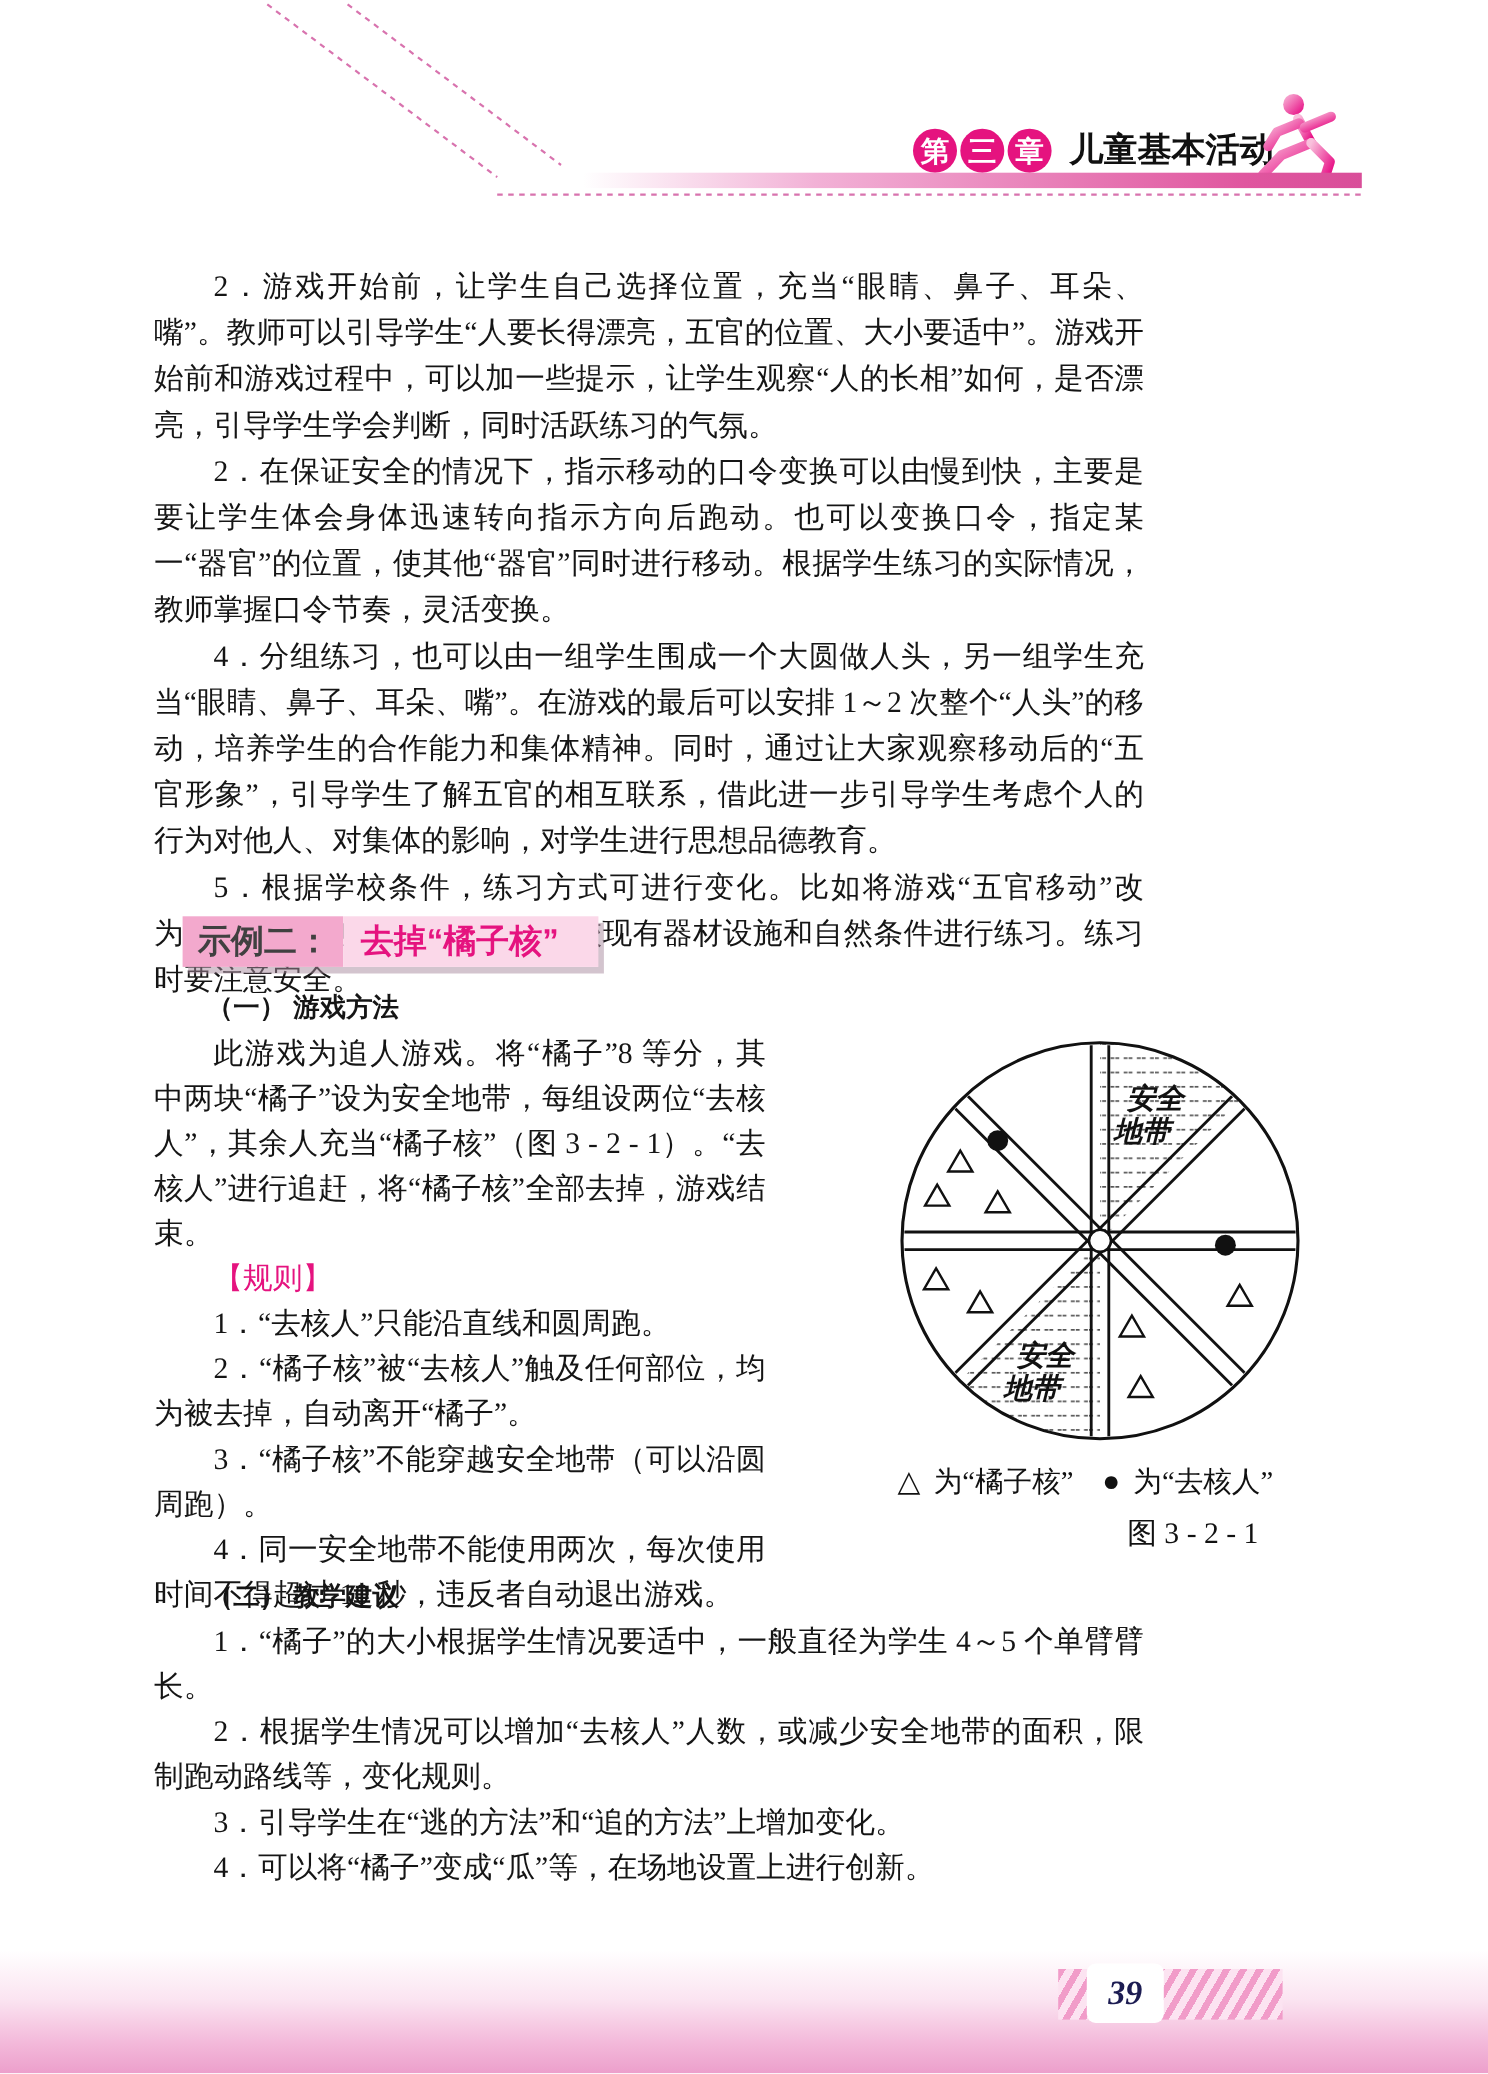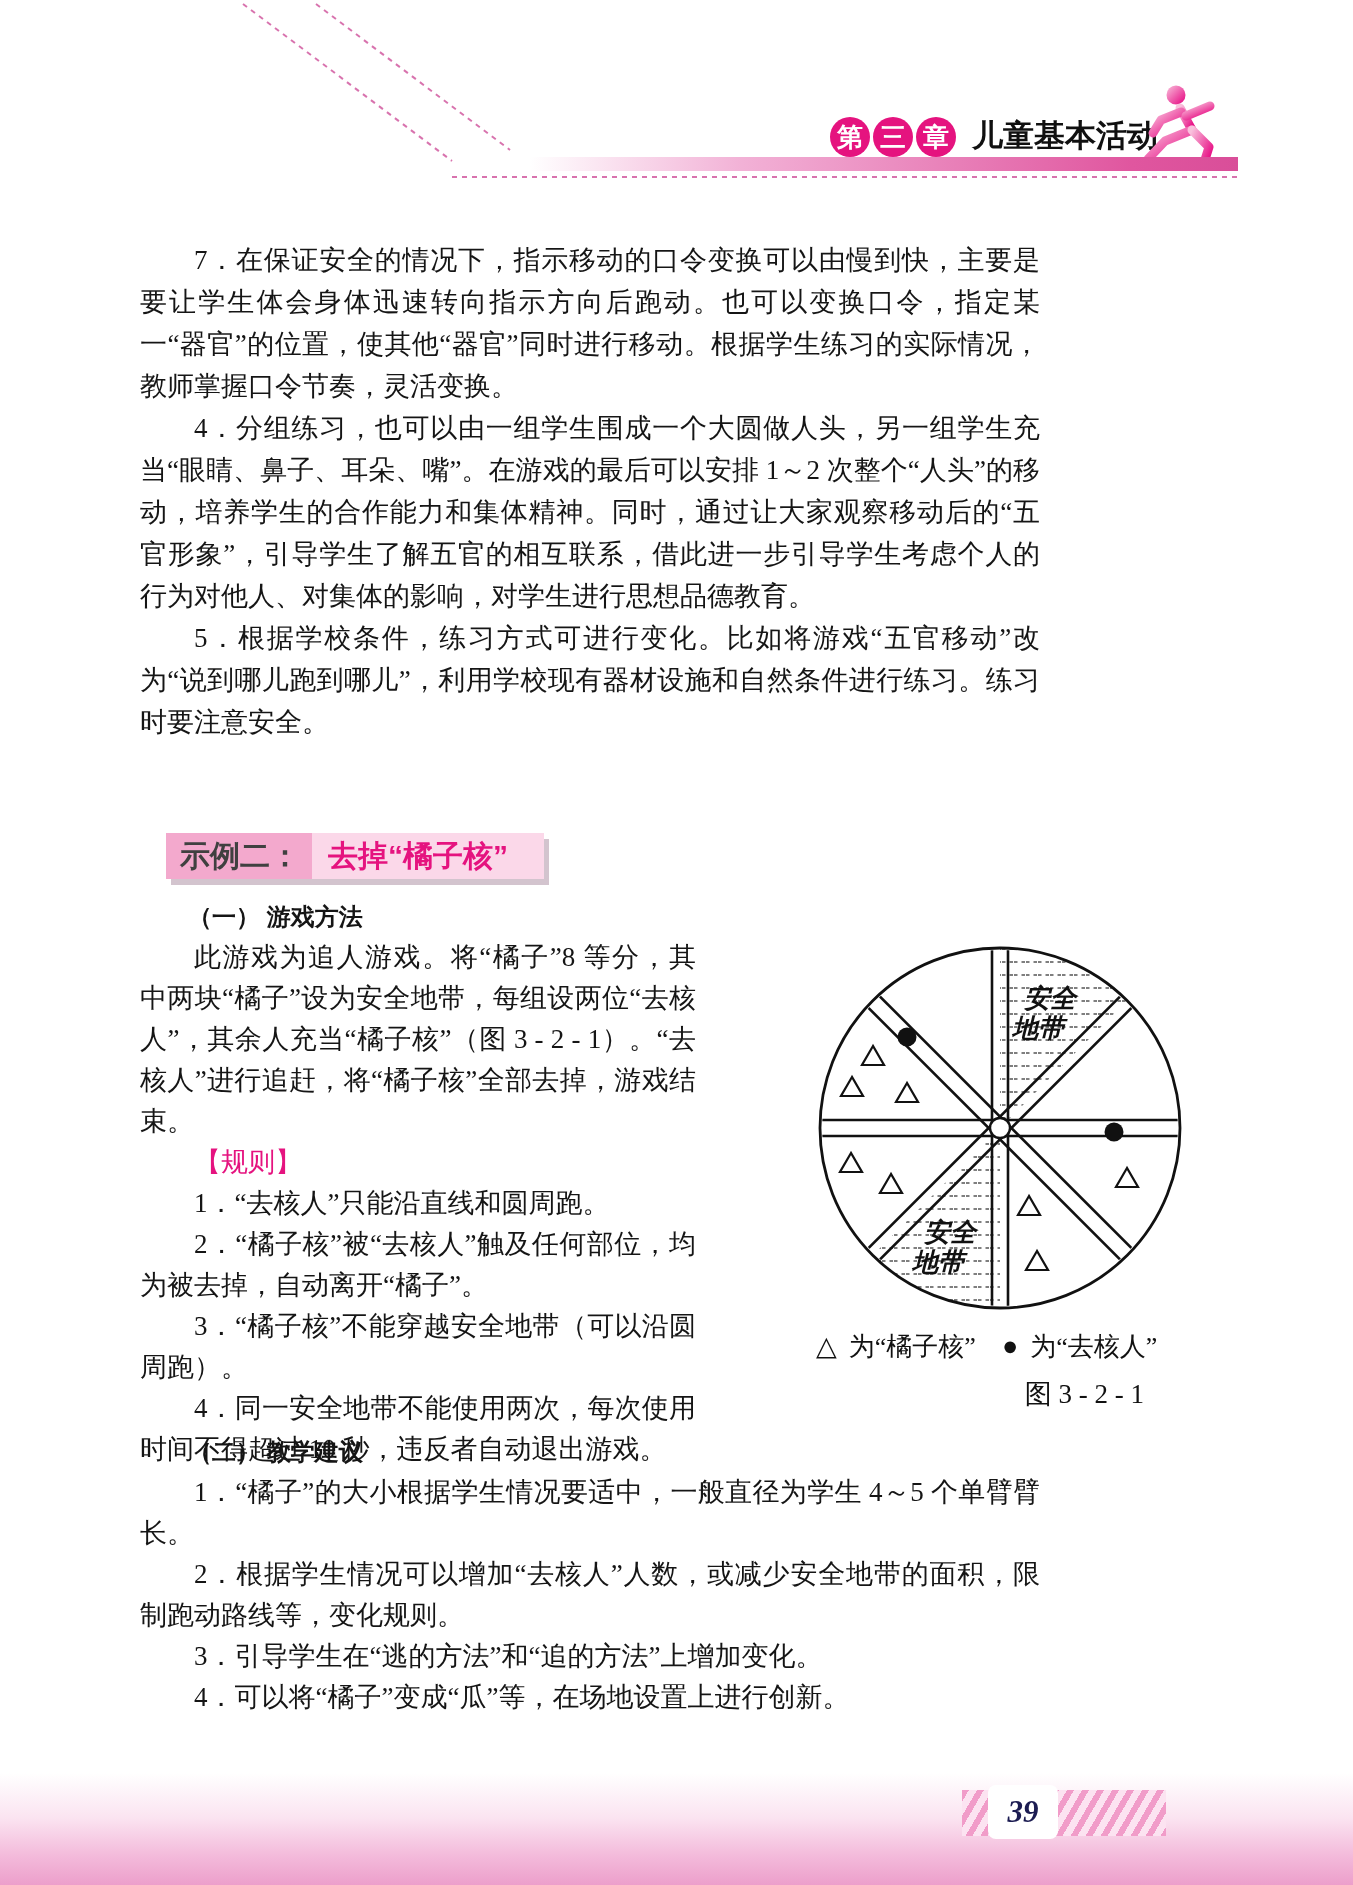--- a/index.html
+++ b/index.html
@@ -71,21 +71,22 @@
       <path d="M46 24 L58 46"></path>
       <path d="M47 28 L27 36 L19 49"></path>
       <path d="M52 32 L76 22"></path>
       <path d="M58 46 L31 57 L14 75"></path>
       <path d="M58 46 L75 63 L69 82"></path>
     </g>
   </svg>
   <div class="header-bar"></div>
 
   <div class="top-pars">
-    <p class="par indent">7．在保证安全的情况下，指示移动的口令变换可以由慢到快，主要是要让学生体会身体迅速转向指示方向后跑动。也可以变换口令，指定某一“器官”的位置，使其他“器官”同时进行移动。根据学生练习的实际情况，教师掌握口令节奏，灵活变换。</p>
+    <p class="par indent">2．游戏开始前，让学生自己选择位置，充当“眼睛、鼻子、耳朵、嘴”。教师可以引导学生“人要长得漂亮，五官的位置、大小要适中”。游戏开始前和游戏过程中，可以加一些提示，让学生观察“人的长相”如何，是否漂亮，引导学生学会判断，同时活跃练习的气氛。</p>
+    <p class="par indent">2．在保证安全的情况下，指示移动的口令变换可以由慢到快，主要是要让学生体会身体迅速转向指示方向后跑动。也可以变换口令，指定某一“器官”的位置，使其他“器官”同时进行移动。根据学生练习的实际情况，教师掌握口令节奏，灵活变换。</p>
     <p class="par indent">4．分组练习，也可以由一组学生围成一个大圆做人头，另一组学生充当“眼睛、鼻子、耳朵、嘴”。在游戏的最后可以安排 1～2 次整个“人头”的移动，培养学生的合作能力和集体精神。同时，通过让大家观察移动后的“五官形象”，引导学生了解五官的相互联系，借此进一步引导学生考虑个人的行为对他人、对集体的影响，对学生进行思想品德教育。</p>
     <p class="par indent">5．根据学校条件，练习方式可进行变化。比如将游戏“五官移动”改为“说到哪儿跑到哪儿”，利用学校现有器材设施和自然条件进行练习。练习时要注意安全。</p>
   </div>
 
   <div class="banner">
     <span class="banner-label">示例二：</span>
     <span class="banner-title">去掉“橘子核”</span>
   </div>
 
   <div class="left-col">

